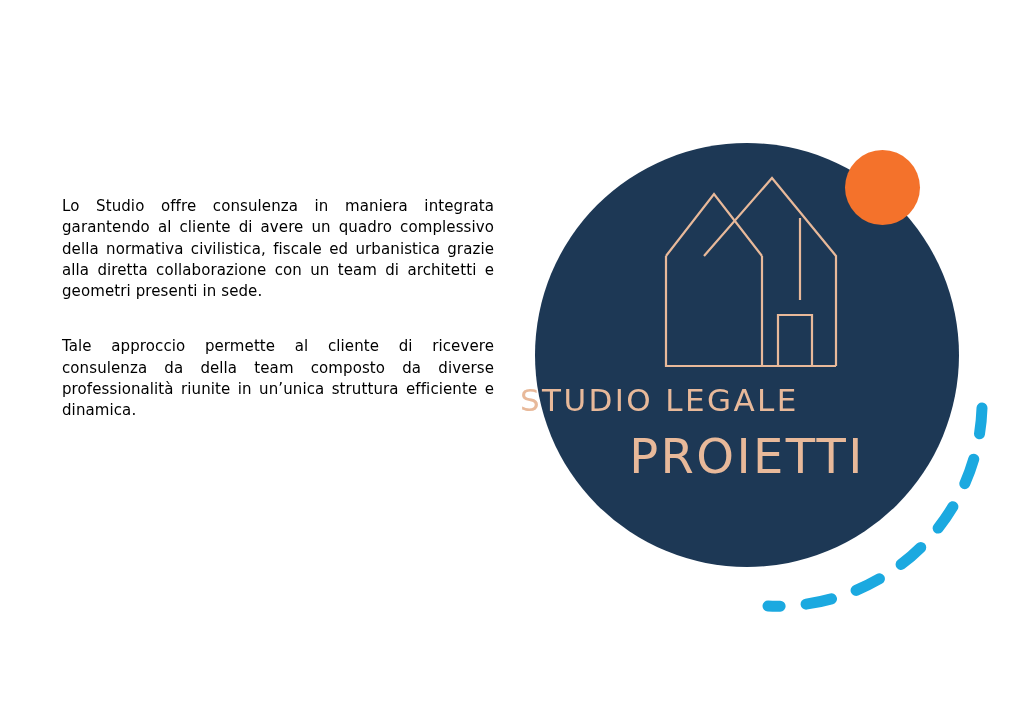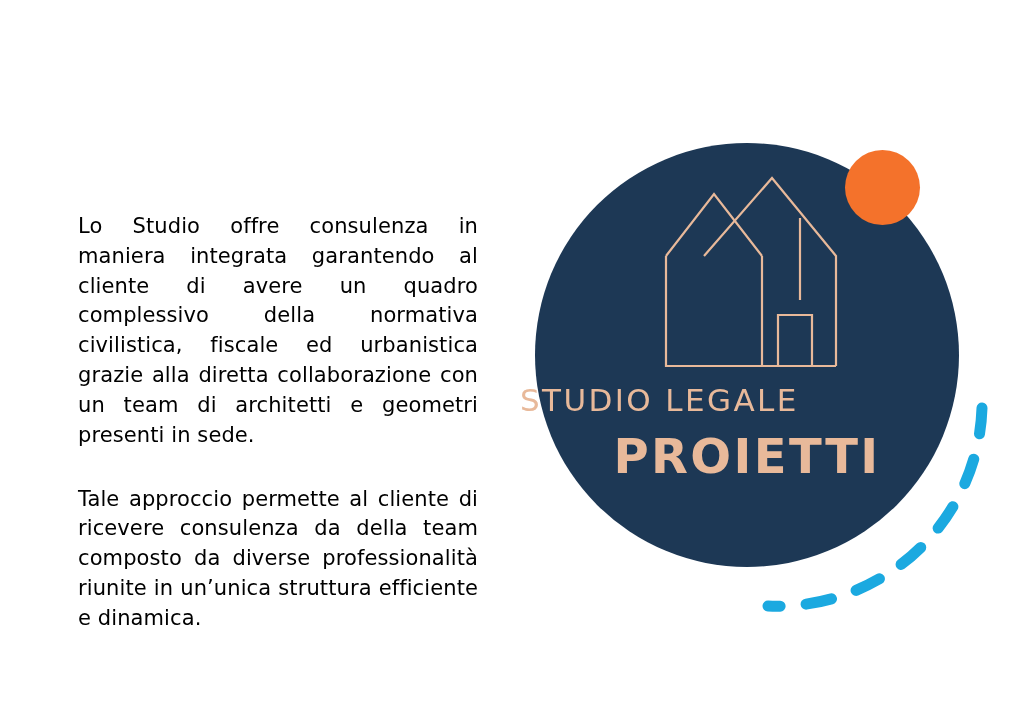--- a/index.html
+++ b/index.html
@@ -17,23 +17,23 @@
 
   
   .text-column {
     position: absolute;
     left: 62px;
     top: 196px;
     width: 432px;
   }
   .paragraph {
     color: #000000;
-    font-size: 21px;
+    font-size: 15px;
     line-height: 1.42;
-    margin: 16px;
+    margin: 0;
     text-align: justify;
     letter-spacing: 0.1px;
   }
   .paragraph + .paragraph {
     margin-top: 34px;
   }
 
   
   .logo-block {
     position: absolute;
@@ -82,21 +82,21 @@
   .logo-subtitle {
     position: absolute;
     left: 0;
     top: 300px;
     width: 454px;
     text-align: center;
     color: #e8b99a;
     font-family: "DejaVu Sans", sans-serif;
     font-size: 48px;
     letter-spacing: 2.4px;
-    font-weight: 700;
+    font-weight: 400;
   }
   .dashed-arc {
     position: absolute;
     left: 230px;
     top: 270px;
     width: 240px;
     height: 230px;
     pointer-events: none;
   }
 </style>

